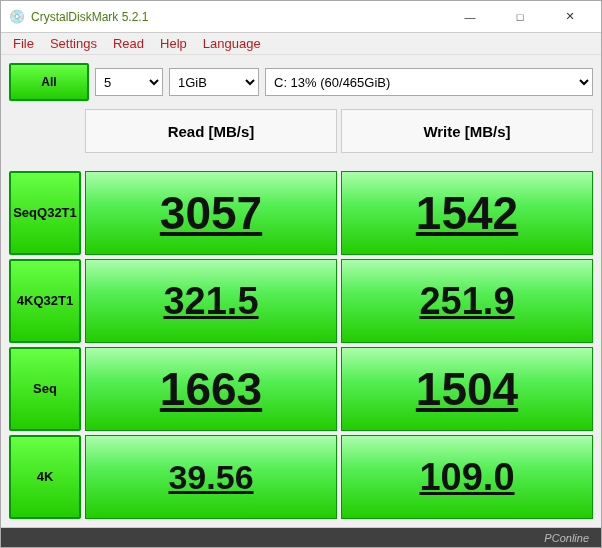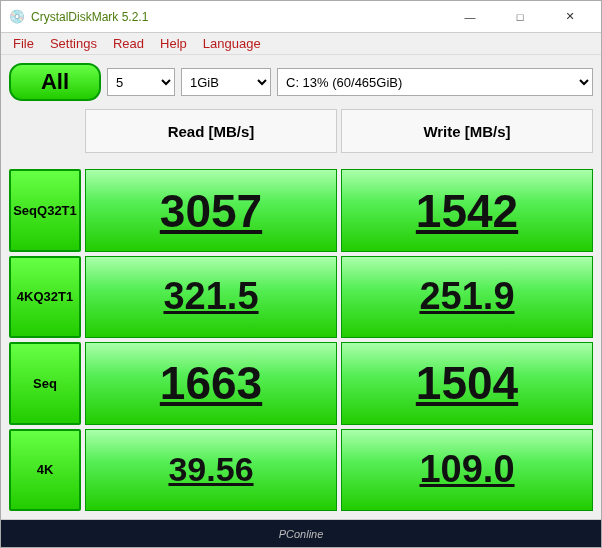--- a/index.html
+++ b/index.html
@@ -92,29 +92,29 @@
     }
 
     .controls-row {
       display: flex;
       align-items: center;
       gap: 6px;
       margin-bottom: 4px;
     }
 
     .all-btn {
-      width: 92px;
+      width: 80px;
       height: 38px;
       background: linear-gradient(to bottom, #66ff44, #22cc00);
       border: 2px solid #009900;
       color: #000;
-      font-size: 22px;
-      font-weight: bold;
-      cursor: pointer;
-      border-radius: 13px;
+      font-size: 12px;
+      font-weight: bold;
+      cursor: pointer;
+      border-radius: 2px;
     }
 
     select {
       height: 28px;
       border: 1px solid #aaa;
       background: #fff;
       font-size: 13px;
       padding: 2px 4px;
       cursor: pointer;
     }
@@ -179,26 +179,26 @@
 
     .bench-cell.medium-text {
       font-size: 38px;
     }
 
     .bench-cell.small-text {
       font-size: 34px;
     }
 
     .status-bar {
-      height: 28px;
-      background: #0f172a;
+      height: 20px;
+      background: #404040;
       border-top: 1px solid #ccc;
       display: flex;
       align-items: center;
-      justify-content: center;
+      justify-content: flex-end;
       padding: 0 12px;
     }
 
     .watermark {
       font-size: 11px;
       color: #bbb;
       font-style: italic;
     }
   </style>
 </head>

